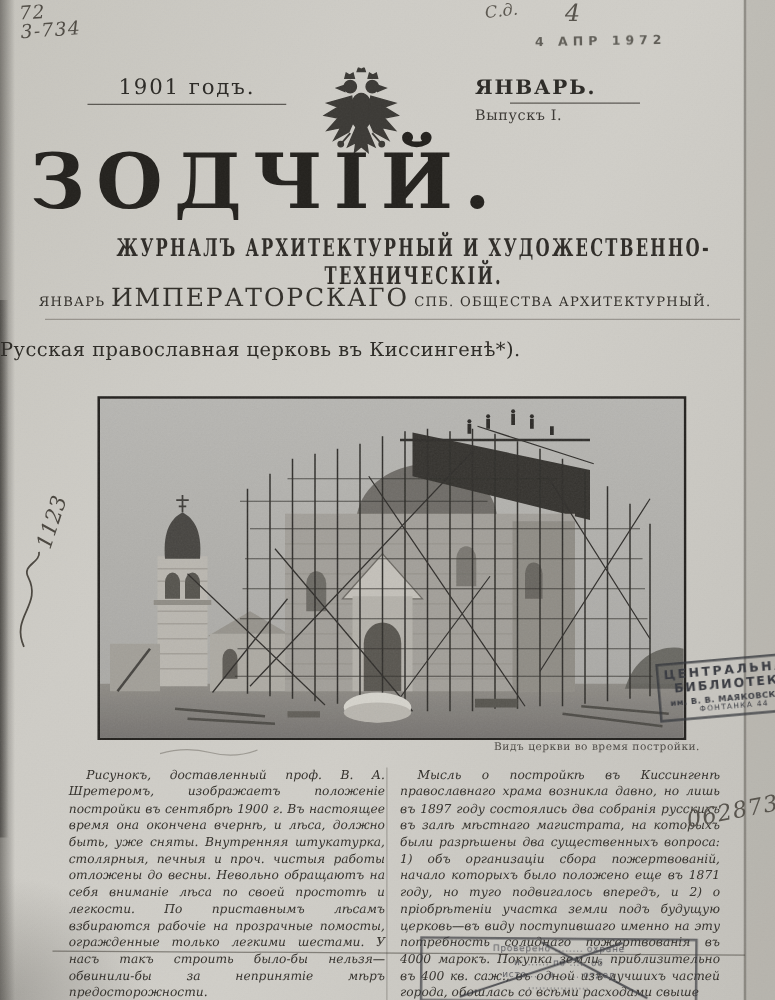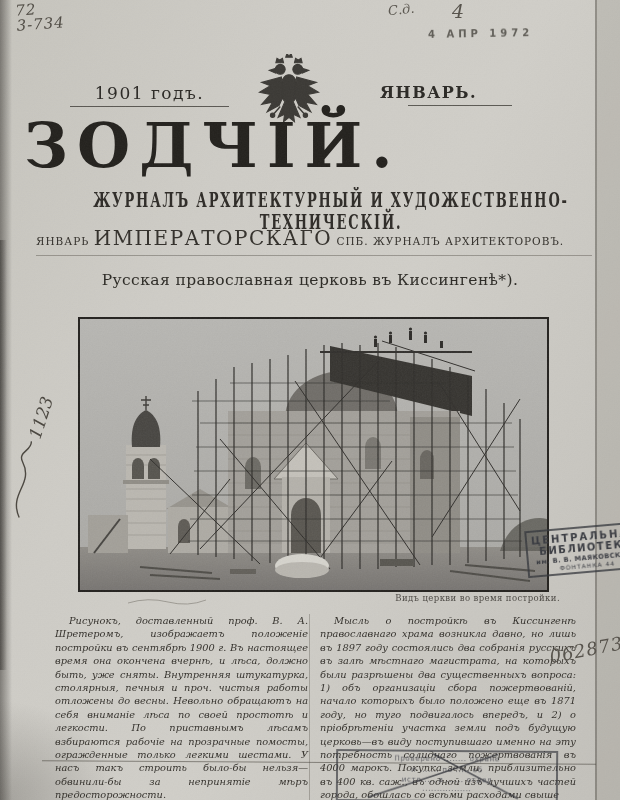--- a/index.html
+++ b/index.html
@@ -23,33 +23,33 @@
   .hw-tr-n{left:452px;top:0px;font-size:19px;color:#55514a;}
   .hw-acc{left:549px;top:639px;font-size:18px;transform:rotate(-11deg);letter-spacing:1px;color:#56524b;}
   .hw-margin{left:-44px;top:424px;width:160px;transform:rotate(-72deg);color:#4a463f;}
   
   .date-stamp{left:428px;top:28px;font-family:"DejaVu Sans","Liberation Sans",sans-serif;
        font-weight:bold;font-size:10px;letter-spacing:4px;color:rgba(58,55,48,.75);
        transform:rotate(-1deg);filter:blur(.4px);}
   
   .mh-left{left:62px;top:60px;width:175px;text-align:center;}
   .mh-right{left:380px;top:60px;width:160px;text-align:left;}
-  .mh-big{font-size:17px;letter-spacing:1.5px;margin-top:23px;}
+  .mh-big{font-size:17px;letter-spacing:1.5px;}
   .mh-rule{height:1px;background:rgba(52,49,44,.75);margin:3px 8px 2px 8px;}
   .mh-small{font-size:11.5px;letter-spacing:.5px;color:#3a3733;}
   .title{left:0;top:110px;width:600px;text-align:left;font-size:61px;font-weight:bold;
        letter-spacing:9px;color:#23211d;padding-left:24px;}
   .subtitle1{left:0;top:196px;width:600px;text-align:center;margin-left:31px;}
   .subtitle1 span{display:inline-block;transform:scaleY(1.5);font-weight:bold;font-size:13px;
        letter-spacing:1.8px;color:#2e2b27;}
   .subtitle2{left:0;top:226px;width:600px;text-align:center;font-size:10.5px;letter-spacing:1px;color:#322f2a;}
   .subtitle2 .emph{font-size:20px;letter-spacing:1.5px;}
   .mh-divider{left:36px;top:255px;width:556px;height:1px;background:rgba(72,68,60,.40);}
   
-  .heading{left:0;top:271px;width:620px;text-align:center;font-size:15.5px;letter-spacing:.4px;color:#2c2a25;}
+  .heading{left:0;top:271px;width:620px;text-align:left;font-size:15.5px;letter-spacing:.4px;color:#2c2a25;}
   .photo{left:78px;top:317px;width:467px;height:271px;border:2px solid #24221f;background:#b0afab;}
   .caption{left:60px;top:593px;width:500px;text-align:right;font-size:8.5px;letter-spacing:.4px;color:#4c4944;}
   .cols{left:55px;top:614px;width:521px;display:flex;}
   .col{font-size:9.8px;line-height:13.4px;text-align:justify;color:#33302b;}
   .col p{margin:0;text-indent:14px;font-style:italic;}
   .col-l{width:253px;}
   .col-r{width:256px;margin-left:1px;padding-left:10px;border-left:1px solid rgba(80,76,68,.35);}
   .fnote{margin-top:5px;}
   .fnote-rule{width:88px;height:1px;background:rgba(60,57,50,.7);margin-bottom:4px;}
   .fnote-text{font-size:8.4px;color:#3b3833;text-indent:8px;}
@@ -117,32 +117,33 @@
       <path d="M24,44 L18,58 L24,55 L23,62 L28,58 L33,62 L32,55 L38,58 L32,44 Z"></path>
       <circle cx="13" cy="56" r="2"></circle>
         <circle cx="43" cy="56" r="2"></circle>
       <path d="M13,56 L20,48 M43,56 L36,48" stroke-width="1.3" fill="none"></path>
     </g>
   </svg>
 
   <div class="abs mh-right">
     <div class="mh-big" style="font-weight:bold;font-size:16px;">ЯНВАРЬ.</div>
     <div class="mh-rule" style="margin:3px 28px 2px 28px;"></div>
+    <div class="mh-small">Выпускъ I.</div>
   </div>
 
   <div class="abs title">ЗОДЧІЙ.</div>
 
   <div class="abs subtitle1">
     <span>ЖУРНАЛЪ АРХИТЕКТУРНЫЙ И ХУДОЖЕСТВЕННО-ТЕХНИЧЕСКІЙ.</span>
   </div>
 
   <div class="abs subtitle2">
     <span>ЯНВАРЬ</span>
     <span class="emph">ИМПЕРАТОРСКАГО</span>
-    <span>СПБ. ЖУРНАЛЪ АРХИТЕКТОРОВЪ.</span>
+    <span>СПБ. ОБЩЕСТВА АРХИТЕКТУРНЫЙ.</span>
   </div>
 
   <div class="abs mh-divider"></div>
 
   <div class="abs heading">Русская православная церковь въ Киссингенѣ*).</div>
 
   <div class="abs photo">
     <svg width="467" height="271" viewBox="0 0 467 271">
       <defs>
         <linearGradient id="sky" x1="0" y1="0" x2="0" y2="1">

